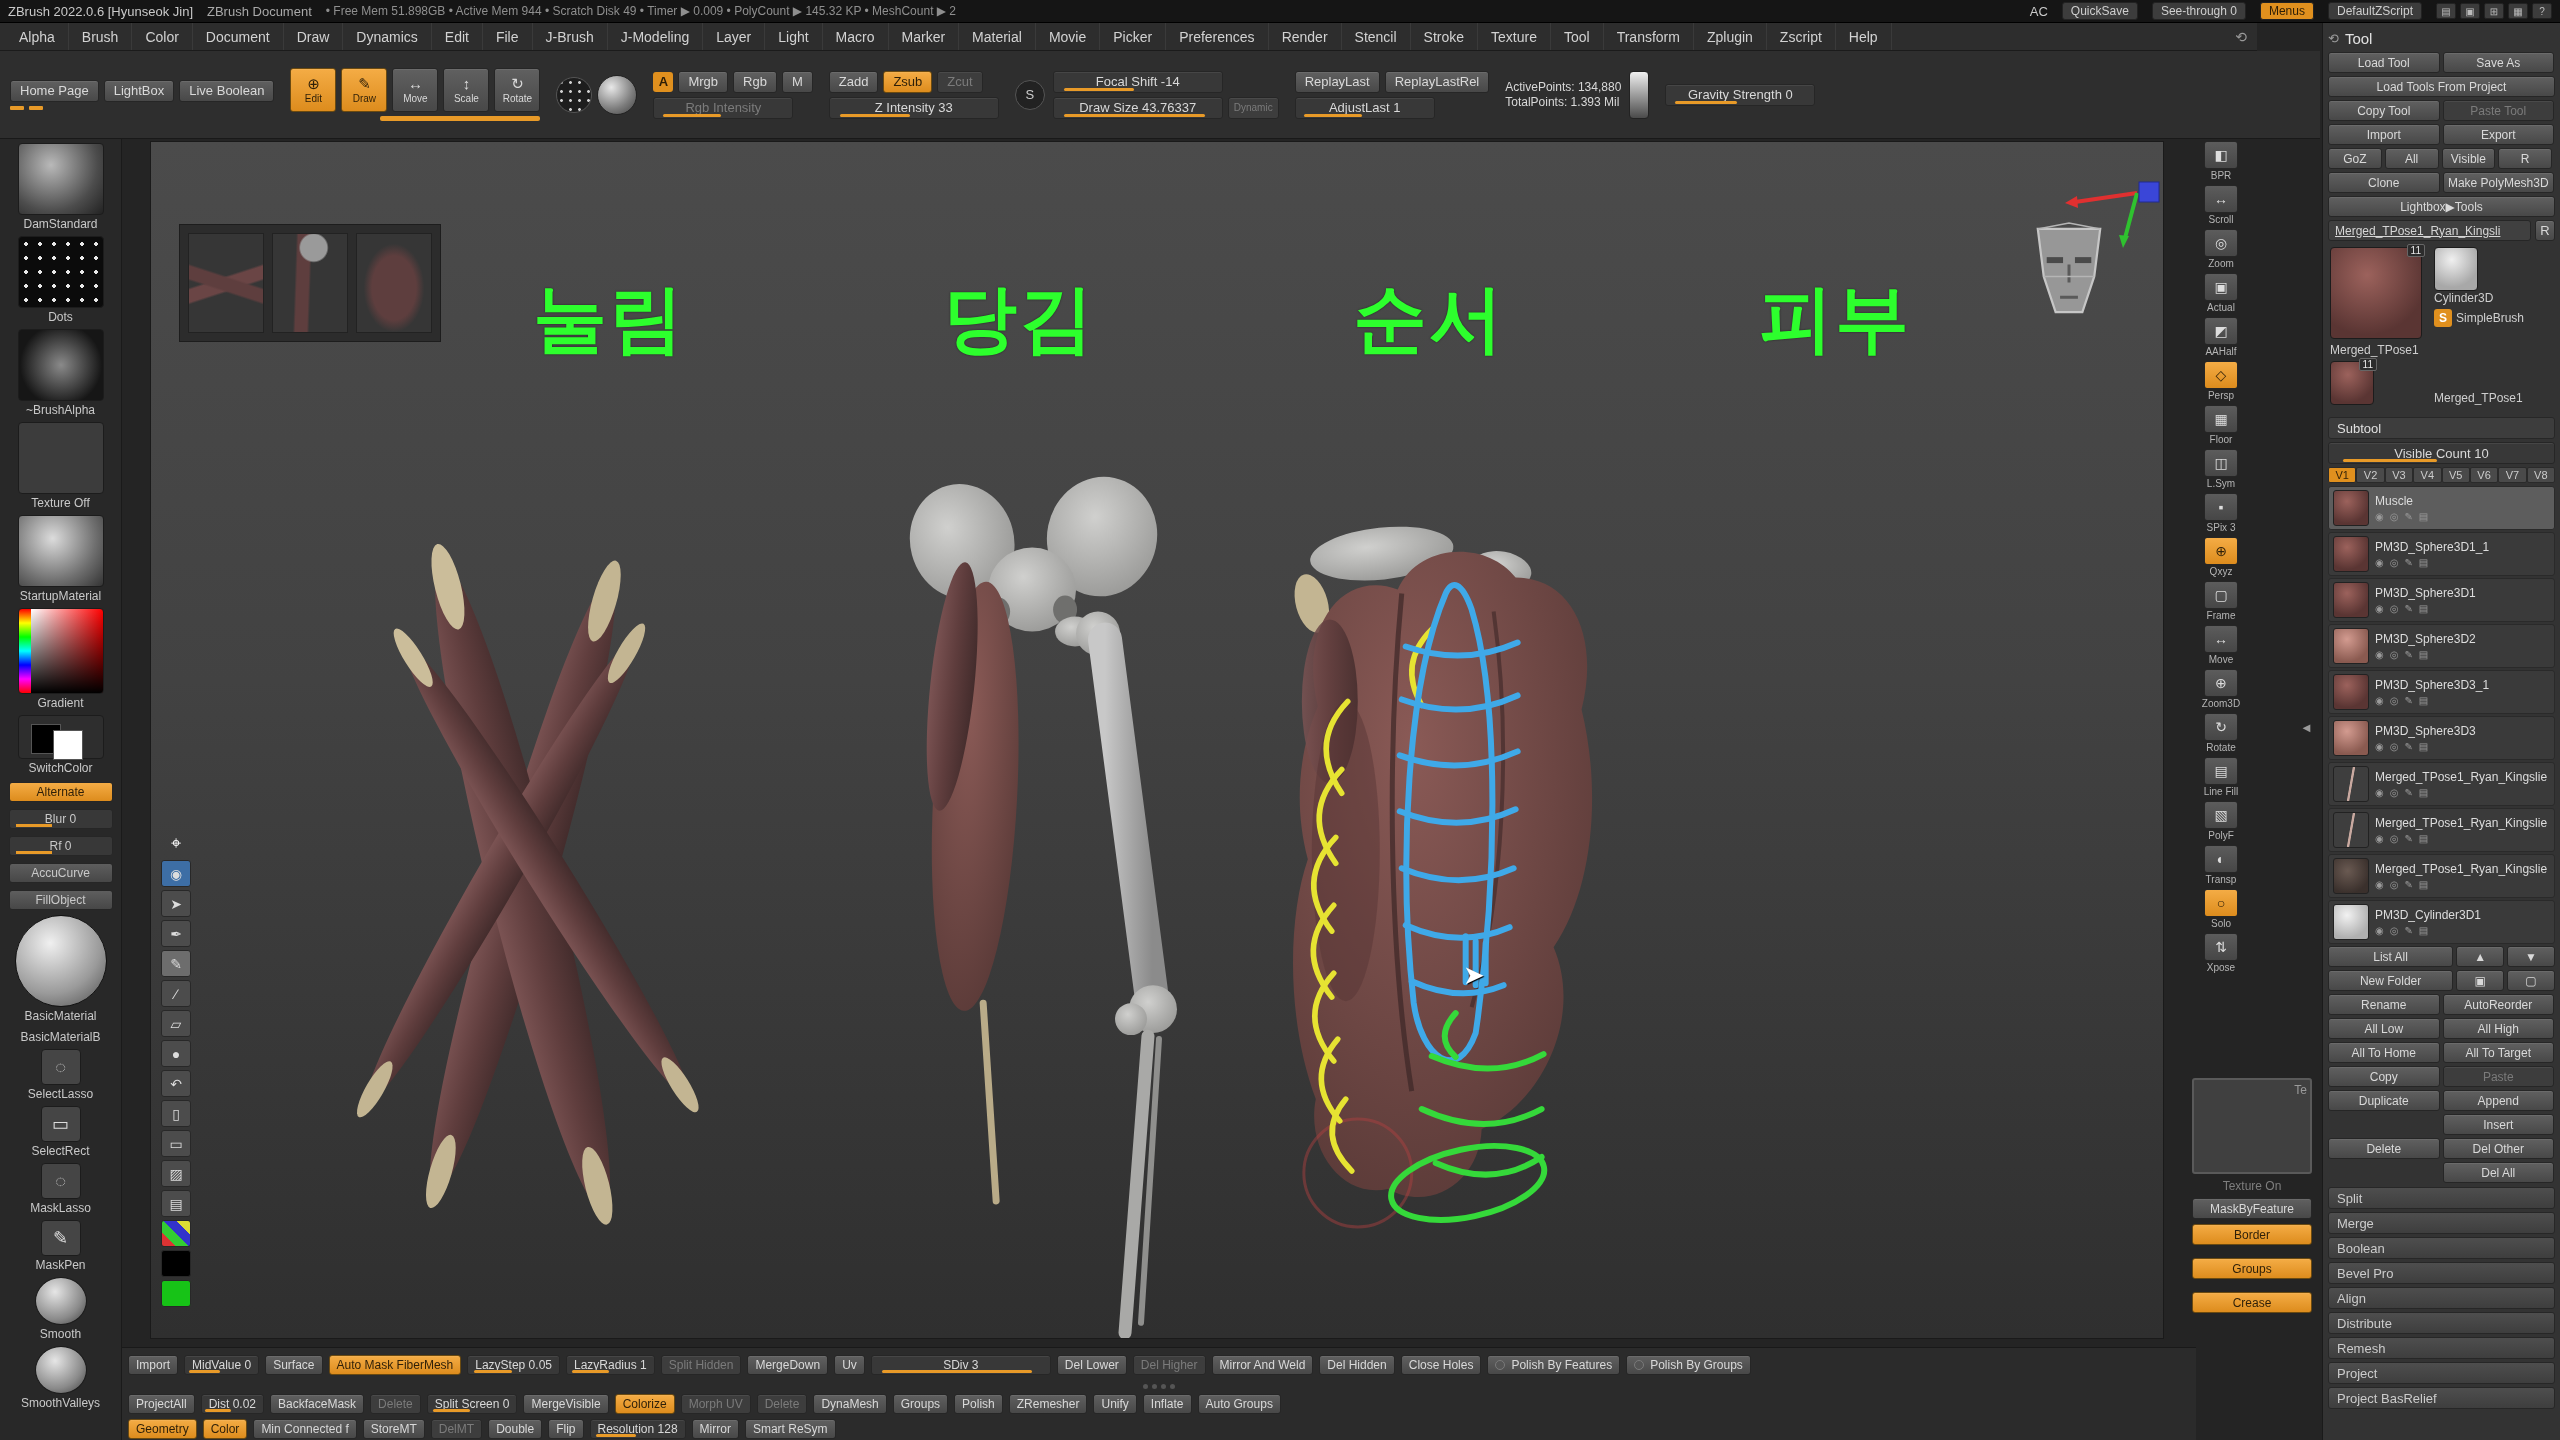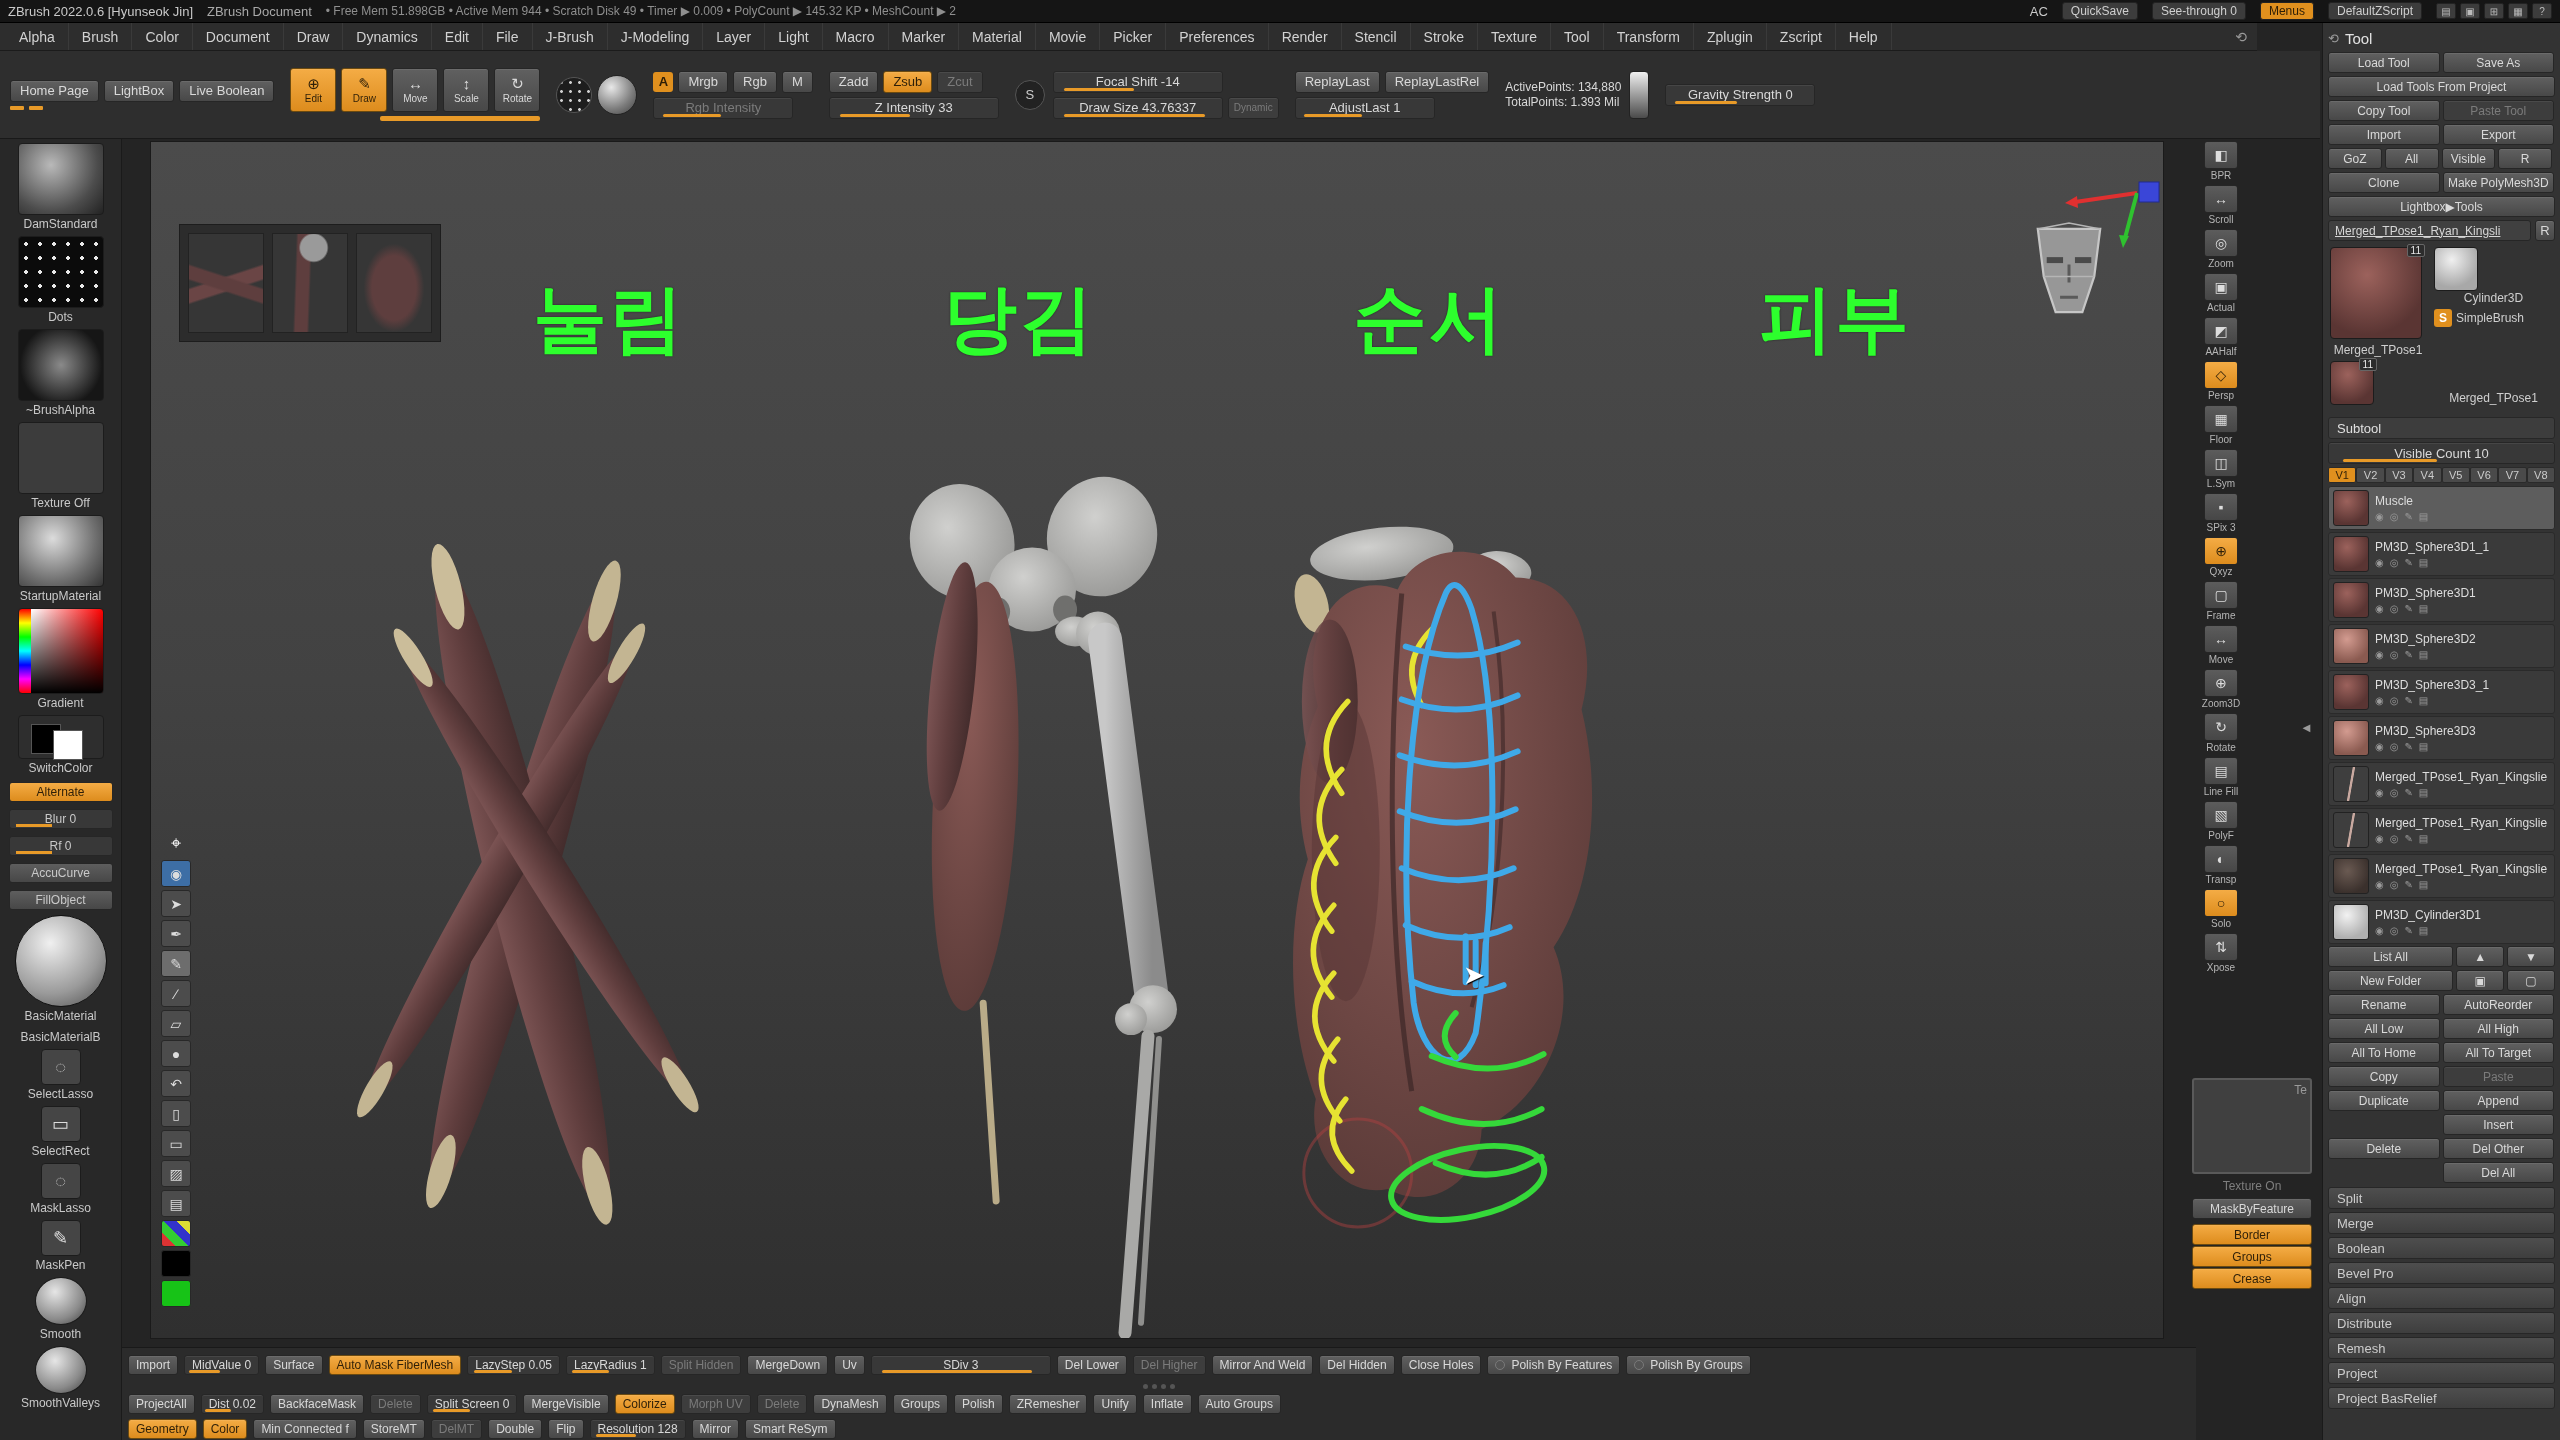--- a/index.html
+++ b/index.html
@@ -160,21 +160,21 @@
   .cur-tool { display:flex; gap:4px; margin-top:3px; align-items:center; }
   .cur-tool .name { flex:1; background:#404040; border:1px solid #262626; border-radius:3px; font-size:12px;
                     height:21px; display:flex; align-items:center; padding:0 6px; overflow:hidden; white-space:nowrap;text-decoration:underline; }
   .cur-tool .r { width:20px; height:21px; }
   .tp-thumbs { display:grid; grid-template-columns:96px 1fr; gap:4px 8px; padding:6px 2px; align-items:start; }
   .tp-thumb-big { width:92px; height:92px; border-radius:4px; border:1px solid #1c1c1c; position:relative;
                   background:radial-gradient(circle at 40% 30%, #9c625c, #5a3533 72%); }
   .tp-thumb-sm { width:44px; height:44px; border-radius:4px; border:1px solid #1c1c1c; position:relative;
                  background:radial-gradient(circle at 40% 30%, #9c625c, #5a3533 72%); }
   .tp-thumb-sm.t-cyl { background:radial-gradient(circle at 40% 28%, #f0f0f0, #a8a8a8 70%); }
-  .tp-lbl { font-size:12px; color:#cfcfcf; white-space:nowrap; overflow:hidden;text-align:center; }
+  .tp-lbl { font-size:12px; color:#cfcfcf; white-space:nowrap; overflow:hidden; }
   .s-ico { width:18px; height:18px; background:#e0901e; color:#fff; border-radius:3px; font-size:12px; font-weight:bold;
            display:inline-flex; align-items:center; justify-content:center; margin-right:4px; }
   .tp-brush-row { display:flex; align-items:center; font-size:12px; color:#cfcfcf; margin-top:4px; }
   .tp-subhead { display:flex; align-items:center; height:22px; background:#3d3d3d; border:1px solid #272727;
                 border-radius:3px; font-size:13px; color:#e0e0e0; padding:0 8px; margin-top:6px; }
   .vtabs { display:flex; gap:0; margin-top:3px; }
   .vtab { flex:1; text-align:center; font-size:11px; background:#4a4a4a; border:1px solid #2a2a2a; color:#ccc;
           border-radius:2px; padding:1px 0; }
   .vtab.on { background:#e0901e; color:#2e1f08; }
   .st-list { display:flex; flex-direction:column; gap:2px; margin-top:3px; }
@@ -719,21 +719,21 @@
     </div>
 
   <div class="collapse-arrow">◄</div>
 
   <div class="right-mid">
     <div class="tex-thumb">
         <span>Te</span>
       </div>
     <div class="dim-label">Texture On</div>
     <div class="btn">MaskByFeature</div>
-    <div style="display:flex;flex-direction:column;gap:1px">
+    <div style="display:flex;flex-direction:column;gap:13px">
 
     <div class="btn on">Border</div>
         <div class="btn on">Groups</div>
         <div class="btn on">Crease</div>
       </div>
   </div>
 
   <div class="tool-panel">
     <div class="tp-header">
       <span class="curl">⟲</span>

